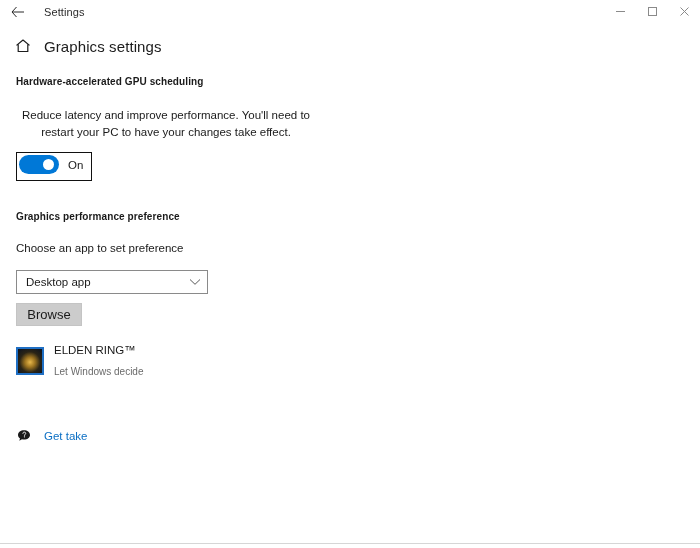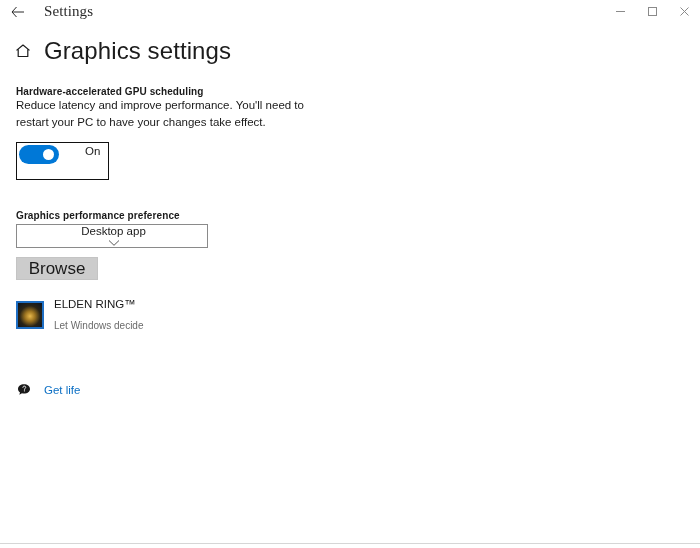--- a/index.html
+++ b/index.html
@@ -24,25 +24,24 @@
     width: 36px;
     height: 23px;
     display: flex;
     align-items: center;
     justify-content: center;
     color: #2b2b2b;
     font-size: 13px;
     line-height: 1;
   }
   .titlebar-text {
-    font-size: 15px;
+    font-size: 11px;
     color: #2b2b2b;
     margin-left: 8px;
     letter-spacing: 0.1px;
-    font-family: Liberation Serif, serif;
   }
   .caption-buttons {
     position: absolute;
     right: 0;
     top: 0;
     display: flex;
     height: 23px;
   }
   .caption-btn {
     width: 32px;
@@ -59,21 +58,21 @@
   
   .page-header {
     display: flex;
     align-items: center;
     padding-left: 14px;
     margin-top: 14px;
     gap: 12px;
   }
   .home-icon { color: #1c1c1c; display: flex; align-items: center; }
   .page-title {
-    font-size: 24px;
+    font-size: 15px;
     font-weight: 400;
     color: #1c1c1c;
     letter-spacing: 0.1px;
   }
 
   
   .content { padding-left: 16px; padding-right: 16px; }
 
   .section-title {
     font-size: 10px;
@@ -84,23 +83,24 @@
   .section-desc {
     font-size: 11.5px;
     color: #1a1a1a;
     line-height: 1.45;
     max-width: 300px;
   }
 
   
   .toggle-focus {
     display: inline-flex;
+    align-items: center;
     border: 1.5px solid #111111;
-    padding: 2px 8px 15px 2px;
-    gap: 26px;
+    padding: 2px 8px 6px 2px;
+    gap: 9px;
   }
   .toggle-track {
     width: 40px;
     height: 19px;
     border-radius: 10px;
     background: #0078d7;
     position: relative;
     display: inline-block;
   }
   .toggle-thumb {
@@ -129,25 +129,25 @@
     display: flex;
     align-items: center;
     justify-content: space-between;
     padding: 0 6px 0 9px;
   }
   .dropdown-value { font-size: 11.5px; color: #1a1a1a; }
   .chevron { color: #5a5a5a; display: flex; align-items: center; }
 
   
   .browse-btn {
-    width: 82px;
+    width: 66px;
     height: 23px;
     background: #cccccc;
     border: 1px solid #c4c4c4;
-    font-size: 17px;
+    font-size: 13px;
     color: #1a1a1a;
     font-family: "Liberation Sans", sans-serif;
     display: flex;
     align-items: center;
     justify-content: center;
   }
 
   
   .app-entry {
     display: flex;
@@ -239,38 +239,39 @@
     </svg>
   </span>
   <span class="page-title">Graphics settings</span>
 </div>
 
 <div class="content">
 
   <div style="margin-top:21px;">
     <div class="section-title">Hardware-accelerated GPU scheduling</div>
 
-    <div class="section-desc" style="margin-top:0;">Reduce latency and improve performance. You'll need to restart your PC to have your changes take effect.</div>
+    <div class="section-desc" style="margin-top:20px;text-align:center;">Reduce latency and improve performance. You'll need to restart your PC to have your changes take effect.</div>
 
     <div style="margin-top:12px;">
       <div class="toggle-focus">
         <span class="toggle-track">
           <span class="toggle-thumb"></span>
         </span>
         <span class="toggle-label">On</span>
       </div>
     </div>
   </div>
 
   <div style="margin-top:30px;">
     <div class="section-title">Graphics performance preference</div>
 
 
-
-    <div class="dropdown" style="margin-top:3px;flex-direction:column;">
+    <div class="field-label" style="margin-top:20px;">Choose an app to set preference</div>
+
+    <div class="dropdown" style="margin-top:16px;">
       <span class="dropdown-value">Desktop app</span>
       <span class="chevron">
         <svg width="12" height="8" viewBox="0 0 12 8" aria-hidden="true">
           <path d="M1 1.5 L6 6.3 L11 1.5" fill="none" stroke="#5a5a5a" stroke-width="1"></path>
         </svg>
       </span>
     </div>
 
     <button class="browse-btn" style="margin-top:9px;">Browse</button>
 
@@ -289,20 +290,20 @@
 
   <div class="footer-links" style="margin-top:52px;">
     <div class="link-row">
       <span class="link-icon">
         <svg width="15" height="14" viewBox="0 0 15 14" aria-hidden="true">
           <path d="M7 1.2 C10.3 1.2 13 3.2 13 5.9 C13 8.6 10.3 10.6 7 10.6 C6.3 10.6 5.6 10.5 5 10.3 L2.3 11.8 L3 9.4 C1.8 8.5 1 7.3 1 5.9 C1 3.2 3.7 1.2 7 1.2 Z" fill="#1a1a1a"></path>
           <path d="M5.9 4.4 C5.9 3.6 6.5 3.1 7.3 3.1 C8.1 3.1 8.7 3.6 8.7 4.3 C8.7 5.3 7.5 5.4 7.5 6.4" fill="none" stroke="#ffffff" stroke-width="0.9" stroke-linecap="round"></path>
           <circle cx="7.45" cy="7.8" r="0.62" fill="#ffffff"></circle>
         </svg>
       </span>
-      <span class="link-text">Get life</span>
+      <span class="link-text">Get take</span>
     </div>
 
   </div>
 
 </div>
 
 <div class="bottom-edge"></div>
 
 </body></html>

